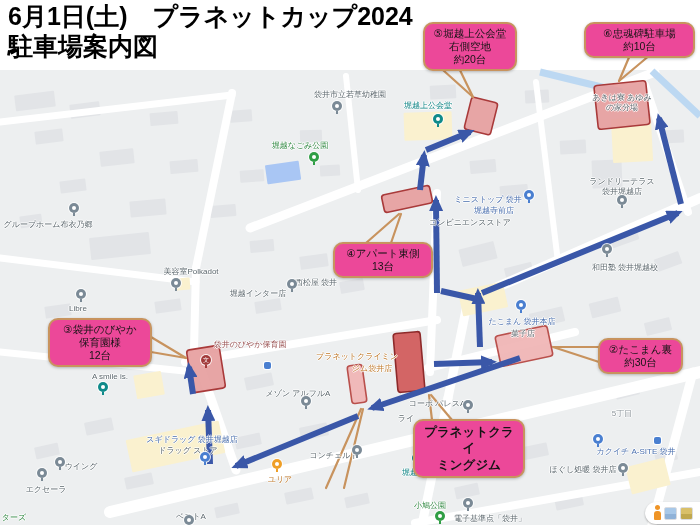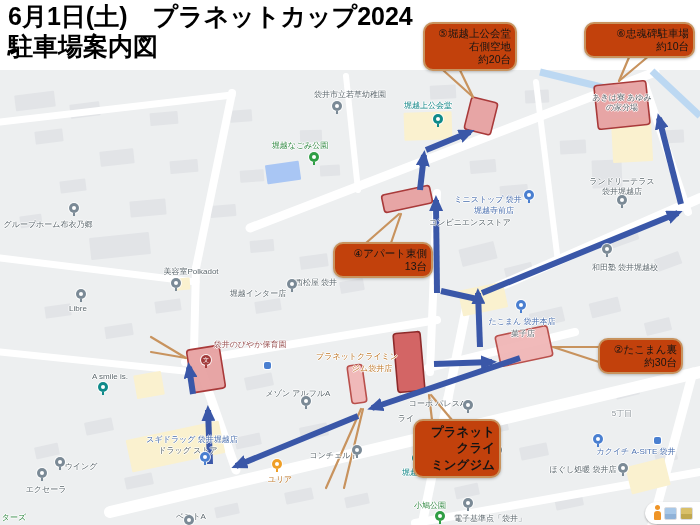--- a/index.html
+++ b/index.html
@@ -25,22 +25,22 @@
   
   .pin{position:absolute;z-index:2;width:10px;}
   .pin .head{width:10px;height:10px;border-radius:50%;box-shadow:0 0 0 1px rgba(255,255,255,.85);
              display:flex;align-items:center;justify-content:center;}
   .pin .dot{width:4px;height:4px;border-radius:50%;background:#fff;}
   .pin .glyph{color:#fff;font-size:6px;line-height:6px;}
   .pin .stem{width:2px;height:3px;margin:0 auto;}
   .transit{position:absolute;z-index:2;width:7px;height:7px;border-radius:2px;
            background:#4a7fd0;box-shadow:0 0 0 1px #fff;}
   
-  .callout{position:absolute;z-index:5;background:#c2410c;border:2px solid #c8935e;border-radius:10px;
-           padding:3px 4px;text-align:right;font-size:10.5px;line-height:1.25;color:#141414;
+  .callout{position:absolute;z-index:5;background:#ec4899;border:2px solid #c8935e;border-radius:10px;
+           padding:3px 4px;text-align:center;font-size:10.5px;line-height:1.25;color:#141414;
            box-shadow:0 1px 3px rgba(0,0,0,.25);box-sizing:border-box;}
   .callout.bold{font-weight:bold;font-size:12.5px;line-height:1.3;}
   
   .gwidget{position:absolute;left:645px;top:502px;width:62px;height:22px;z-index:4;background:#fff;
            border-radius:11px 0 0 11px;box-shadow:0 1px 2px rgba(0,0,0,.3);display:flex;align-items:center;}
   .pegman{width:8px;height:16px;margin-left:8px;position:relative;}
   .pegman .phead{width:5px;height:5px;border-radius:50%;background:#ef9426;margin:0 auto;}
   .pegman .pbody{width:7px;height:9px;border-radius:3px 3px 1px 1px;background:#ef9426;margin:1px auto 0;}
   .thumb{width:13px;height:13px;border-radius:2px;margin-left:3px;border:1px solid #dadce0;box-sizing:border-box;}
   .thumb.t1{background:linear-gradient(180deg,#a8c8e8 55%,#8fb2d8 55%);}
@@ -418,21 +418,26 @@
       <div>約20台</div>
     </div>
     <div class="callout" style="left: 584px; top: 22px; width: 111px;">
       <div>⑥忠魂碑駐車場</div>
       <div>約10台</div>
     </div>
     <div class="callout" style="left: 333px; top: 242px; width: 100px;">
       <div>④アパート東側</div>
       <div>13台</div>
     </div>
+    <div class="callout" style="left: 48px; top: 318px; width: 104px;">
+      <div>③袋井のびやか</div>
+      <div>保育園様</div>
+      <div>12台</div>
+    </div>
     <div class="callout" style="left: 598px; top: 338px; width: 85px;">
       <div>②たこまん裏</div>
       <div>約30台</div>
     </div>
-    <div class="callout bold" style="left: 413px; top: 419px; width: 88px;">
+    <div class="callout bold" style="left: 413px; top: 419px; width: 112px;">
       <div>プラネットクライ</div>
       <div>ミングジム</div>
     </div>
   </div>
 
 </body></html>

